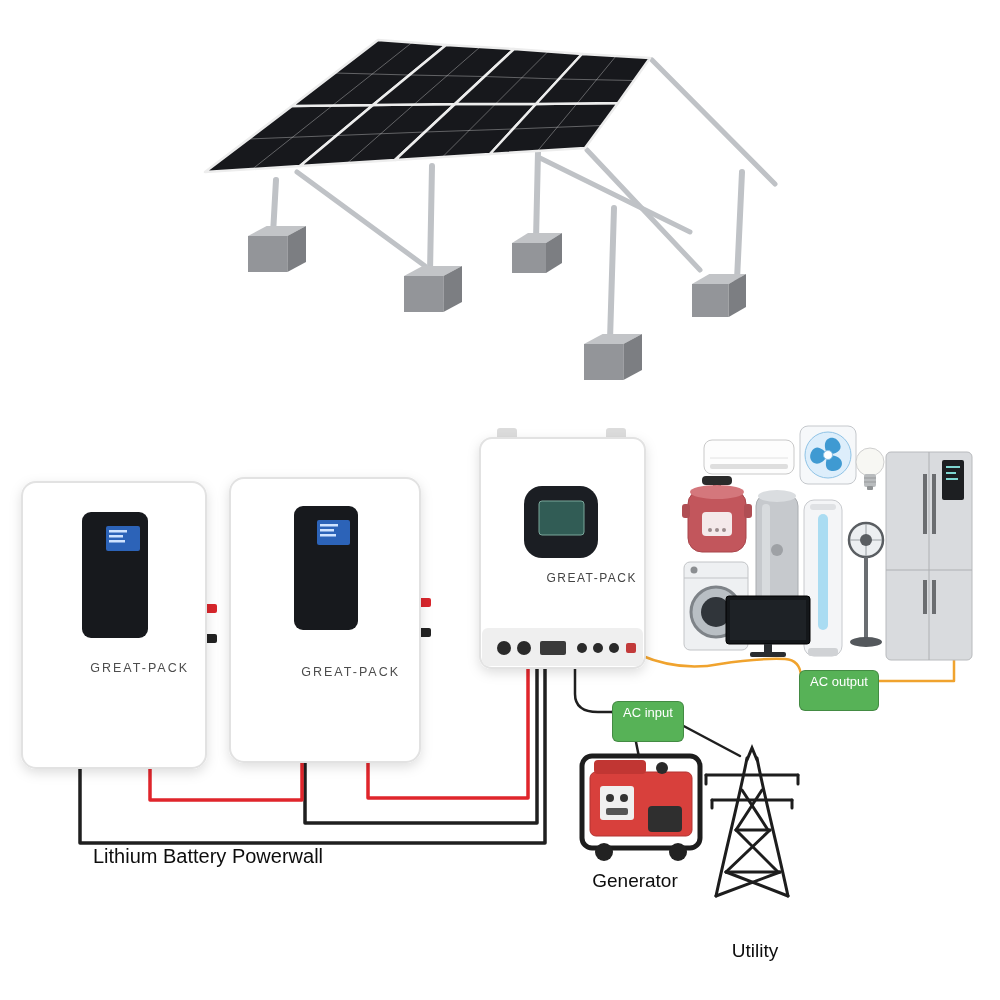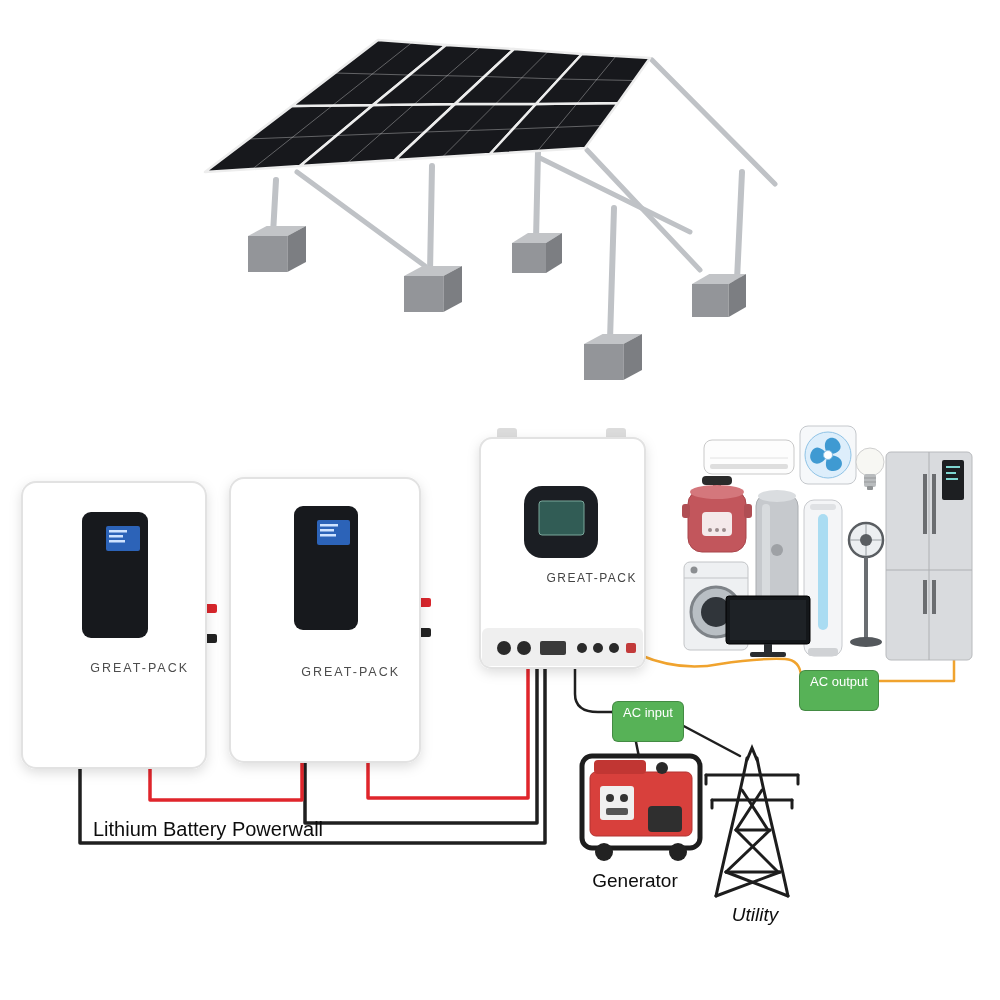--- a/index.html
+++ b/index.html
@@ -267,25 +267,25 @@
     <line x1="736" y1="830" x2="778" y2="872"></line>
     <line x1="770" y1="830" x2="726" y2="872"></line>
     <line x1="726" y1="872" x2="780" y2="872"></line>
     <line x1="726" y1="872" x2="788" y2="896"></line>
     <line x1="780" y1="872" x2="716" y2="896"></line>
   </g>
 </svg>
 
 
 
-<div class="label big" style="left:30px;top:818px;width:356px;text-align:center;">Lithium Battery Powerwall</div>
+<div class="label big" style="left:30px;top:845px;width:356px;text-align:center;">Lithium Battery Powerwall</div>
 
 <div class="label" style="left:565px;top:870px;width:140px;">Generator</div>
 
-<div class="label" style="left:695px;top:904px;width:120px;font-style:italic;">Utility</div>
+<div class="label" style="left:695px;top:940px;width:120px;">Utility</div>
 
 <div class="badge" style="left:799px;top:670px;">AC output</div>
 
 <div class="badge" style="left:612px;top:701px;text-align:right;">AC input</div>
 
 <div class="brand" style="left:39px;top:661px;width:150px;">GREAT-PACK</div>
 
 <div class="brand" style="left:250px;top:665px;width:150px;">GREAT-PACK</div>
 
 <div class="brand" style="left:487px;top:571px;width:150px;font-size:12px;letter-spacing:1.5px;color:#444;">GREAT-PACK</div>

